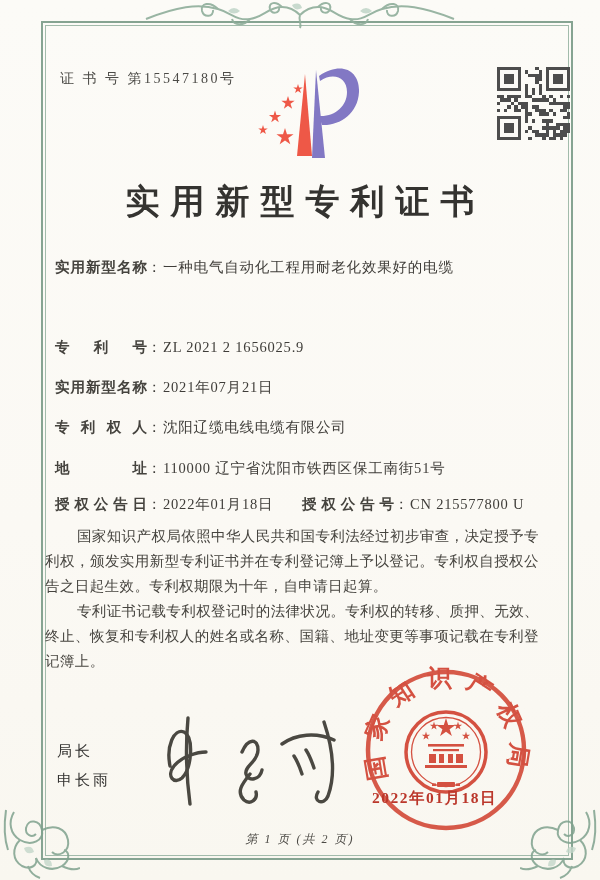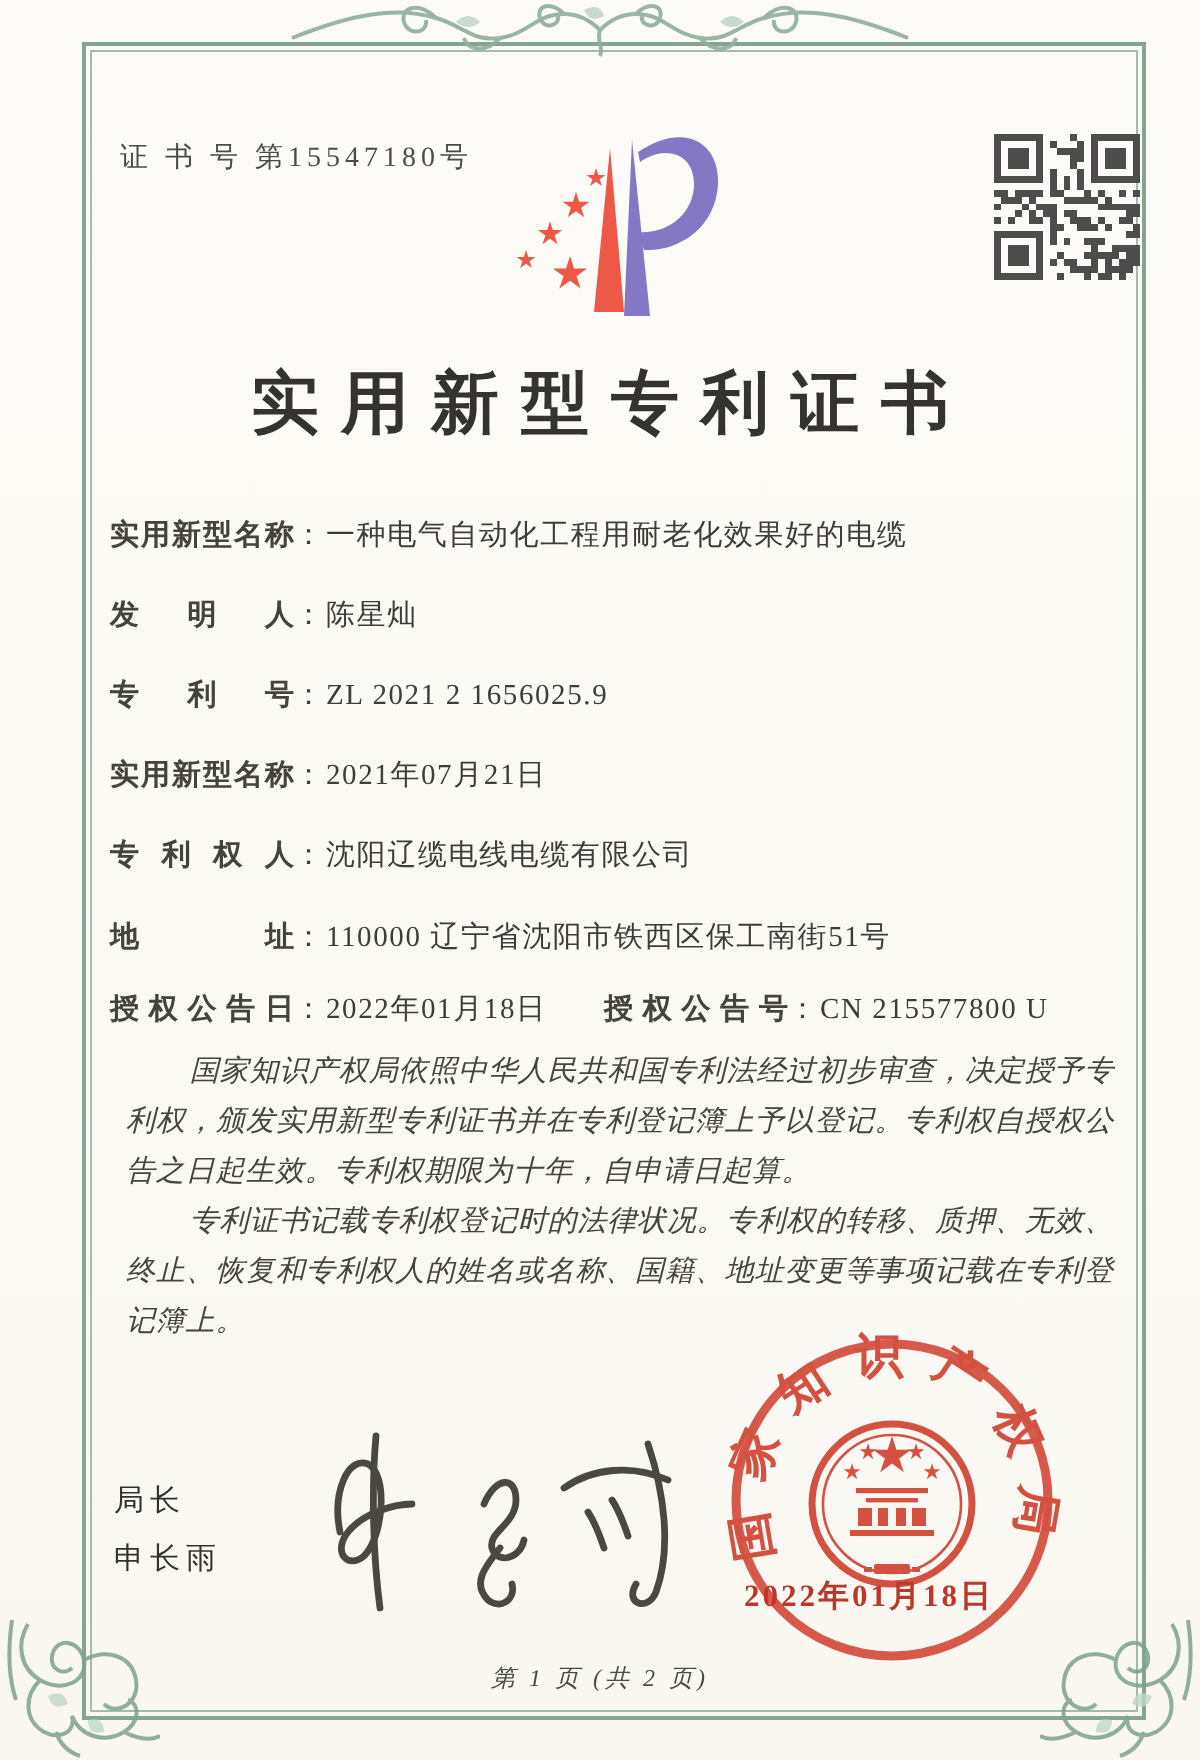--- a/index.html
+++ b/index.html
@@ -15,22 +15,22 @@
   .qr{position:absolute;left:497px;top:67px;width:73px;height:73px;}
   .title{position:absolute;left:0;right:0;top:179px;text-align:center;
     font-size:34px;font-weight:600;letter-spacing:11px;text-indent:11px;color:#343330;}
   
   .frow{position:absolute;left:55px;width:510px;font-size:14.5px;color:#3f3d39;}
   .flabel{display:inline-block;width:92px;text-align:justify;text-align-last:justify;color:#45433e;font-weight:bold;}
   .fcolon{display:inline-block;width:16px;}
   .fval{letter-spacing:0.8px;}
   .pair2{position:absolute;left:247px;top:0;}
   
-  .paras{position:absolute;left:63px;top:524px;width:494px;font-size:14.5px;line-height:25px;
-    font-style:italic;letter-spacing:0.4px;color:#46443f;text-align:justify;}
+  .paras{position:absolute;left:45px;top:524px;width:494px;font-size:14.5px;line-height:25px;
+    letter-spacing:0.4px;color:#46443f;text-align:justify;}
   .paras p{margin:0;text-indent:2.2em;}
   
   .signer{position:absolute;left:57px;top:736px;font-family:"Liberation Sans",sans-serif;
     font-weight:400;font-size:15px;letter-spacing:3px;line-height:29px;color:#333230;}
   .autograph{position:absolute;left:146px;top:712px;}
   .seal{position:absolute;left:360px;top:664px;width:172px;height:172px;opacity:.92;mix-blend-mode:multiply;}
   .sealdate{position:absolute;left:372px;top:788px;font-size:15.5px;font-weight:600;
     color:#bb372b;letter-spacing:1.5px;}
   .footer{position:absolute;left:0;right:0;top:831px;text-align:center;font-size:12px;
     letter-spacing:2px;color:#4c4a45;font-style:italic;}
@@ -249,23 +249,20 @@
       <rect x="15" y="20" width="1" height="1" fill="#4d4d4d"></rect>
       <rect x="16" y="20" width="1" height="1" fill="#4d4d4d"></rect>
       <rect x="18" y="20" width="1" height="1" fill="#4d4d4d"></rect>
     </svg>
 
   <div class="title">实用新型专利证书</div>
 
   <div class="frow" style="top:258px">
     <span class="flabel">实用新型名称</span><span class="fcolon">：</span><span class="fval">一种电气自动化工程用耐老化效果好的电缆</span>
   </div>
-  <div class="frow" style="top:298px">
-    <span class="flabel">发明人</span><span class="fcolon">：</span><span class="fval">陈星灿</span>
-  </div>
   <div class="frow" style="top:338px">
     <span class="flabel">专利号</span><span class="fcolon">：</span><span class="fval">ZL 2021 2 1656025.9</span>
   </div>
   <div class="frow" style="top:378px">
     <span class="flabel">实用新型名称</span><span class="fcolon">：</span><span class="fval">2021年07月21日</span>
   </div>
   <div class="frow" style="top:418px">
     <span class="flabel">专利权人</span><span class="fcolon">：</span><span class="fval">沈阳辽缆电线电缆有限公司</span>
   </div>
   <div class="frow" style="top:459px">

